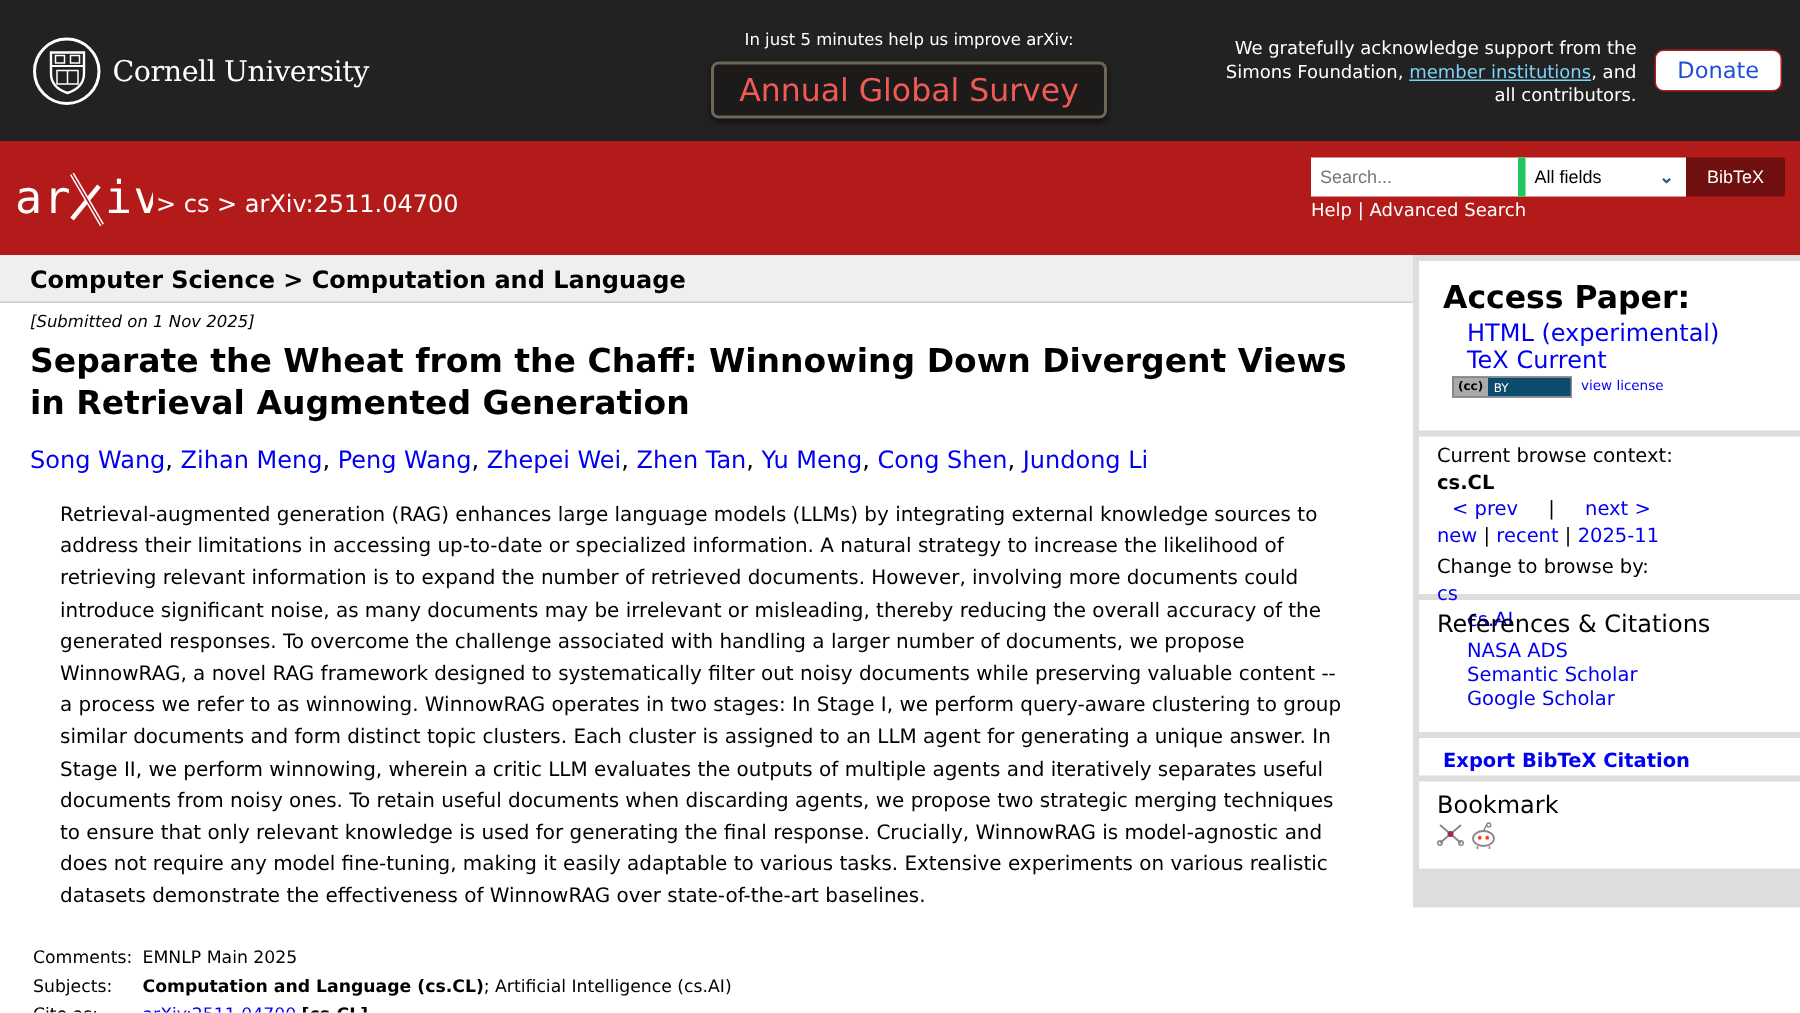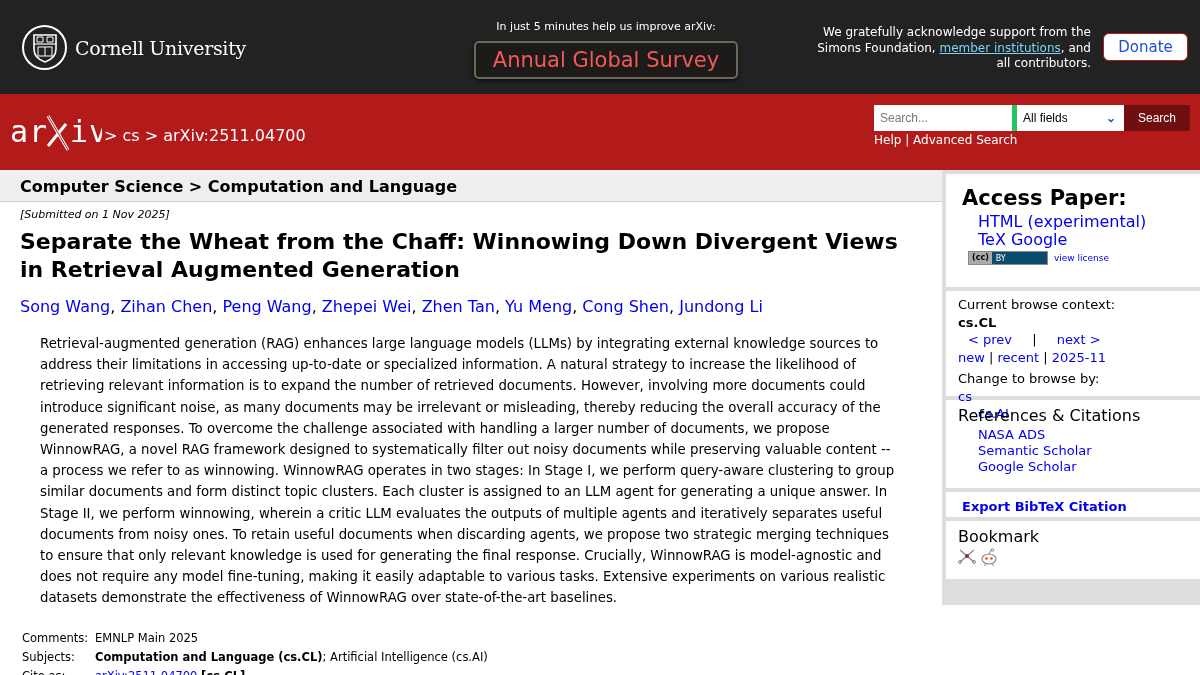--- a/index.html
+++ b/index.html
@@ -111,37 +111,37 @@
     <span>&gt;</span>
     <span>arXiv:2511.04700</span>
   </div>
 
   <div class="search-form">
     <div class="search-input">Search...</div>
     <div class="search-select">
       <span>All fields</span>
       <span class="chev">⌄</span>
     </div>
-    <div class="search-btn">Search</div>
+    <div class="search-btn">BibTeX</div>
   </div>
   <div class="search-links">
     <a>Help</a>
     <span>|</span>
     <a>Advanced Search</a>
   </div>
 </div>
 
 <div class="subheader">
   <h1>Computer Science &gt; Computation and Language</h1>
 </div>
 
 <div class="dateline">[Submitted on 1 Nov 2025]</div>
 <h1 class="title">Separate the Wheat from the Chaff: Winnowing Down Divergent Views in Retrieval Augmented Generation</h1>
 <div class="authors">
-  <a>Song Wang</a><span>, </span><a>Zihan Chen</a><span>, </span><a>Peng Wang</a><span>, </span><a>Zhepei Wei</a><span>, </span><a>Zhen Tan</a><span>, </span><a>Yu Meng</a><span>, </span><a>Cong Shen</a><span>, </span><a>Jundong Li</a>
+  <a>Song Wang</a><span>, </span><a>Zihan Meng</a><span>, </span><a>Peng Wang</a><span>, </span><a>Zhepei Wei</a><span>, </span><a>Zhen Tan</a><span>, </span><a>Yu Meng</a><span>, </span><a>Cong Shen</a><span>, </span><a>Jundong Li</a>
 </div>
 <blockquote class="abstract">Retrieval-augmented generation (RAG) enhances large language models (LLMs) by integrating external knowledge sources to address their limitations in accessing up-to-date or specialized information. A natural strategy to increase the likelihood of retrieving relevant information is to expand the number of retrieved documents. However, involving more documents could introduce significant noise, as many documents may be irrelevant or misleading, thereby reducing the overall accuracy of the generated responses. To overcome the challenge associated with handling a larger number of documents, we propose WinnowRAG, a novel RAG framework designed to systematically filter out noisy documents while preserving valuable content -- a process we refer to as winnowing. WinnowRAG operates in two stages: In Stage I, we perform query-aware clustering to group similar documents and form distinct topic clusters. Each cluster is assigned to an LLM agent for generating a unique answer. In Stage II, we perform winnowing, wherein a critic LLM evaluates the outputs of multiple agents and iteratively separates useful documents from noisy ones. To retain useful documents when discarding agents, we propose two strategic merging techniques to ensure that only relevant knowledge is used for generating the final response. Crucially, WinnowRAG is model-agnostic and does not require any model fine-tuning, making it easily adaptable to various tasks. Extensive experiments on various realistic datasets demonstrate the effectiveness of WinnowRAG over state-of-the-art baselines.</blockquote>
 
 <div class="meta">
   <div class="meta-row">
     <span class="meta-label">Comments:</span>
     <span class="meta-val">EMNLP Main 2025</span>
   </div>
   <div class="meta-row">
     <span class="meta-label">Subjects:</span>
@@ -150,21 +150,21 @@
   <div class="meta-row">
     <span class="meta-label">Cite as:</span>
     <span class="meta-val"><a>arXiv:2511.04700</a> <b>[cs.CL]</b></span>
   </div>
 </div>
 
 <div class="sidebar">
   <div class="sb-section sb-access">
     <h2>Access Paper:</h2>
     <a class="lnk">HTML (experimental)</a>
-    <a class="lnk">TeX Google</a>
+    <a class="lnk">TeX Current</a>
     <div class="cc-row">
       <a class="cc-badge">
           <span>(cc)</span>
           <em>BY</em>
         </a>
       <a>view license</a>
     </div>
   </div>
 
   <div class="sb-section sb-browse">

